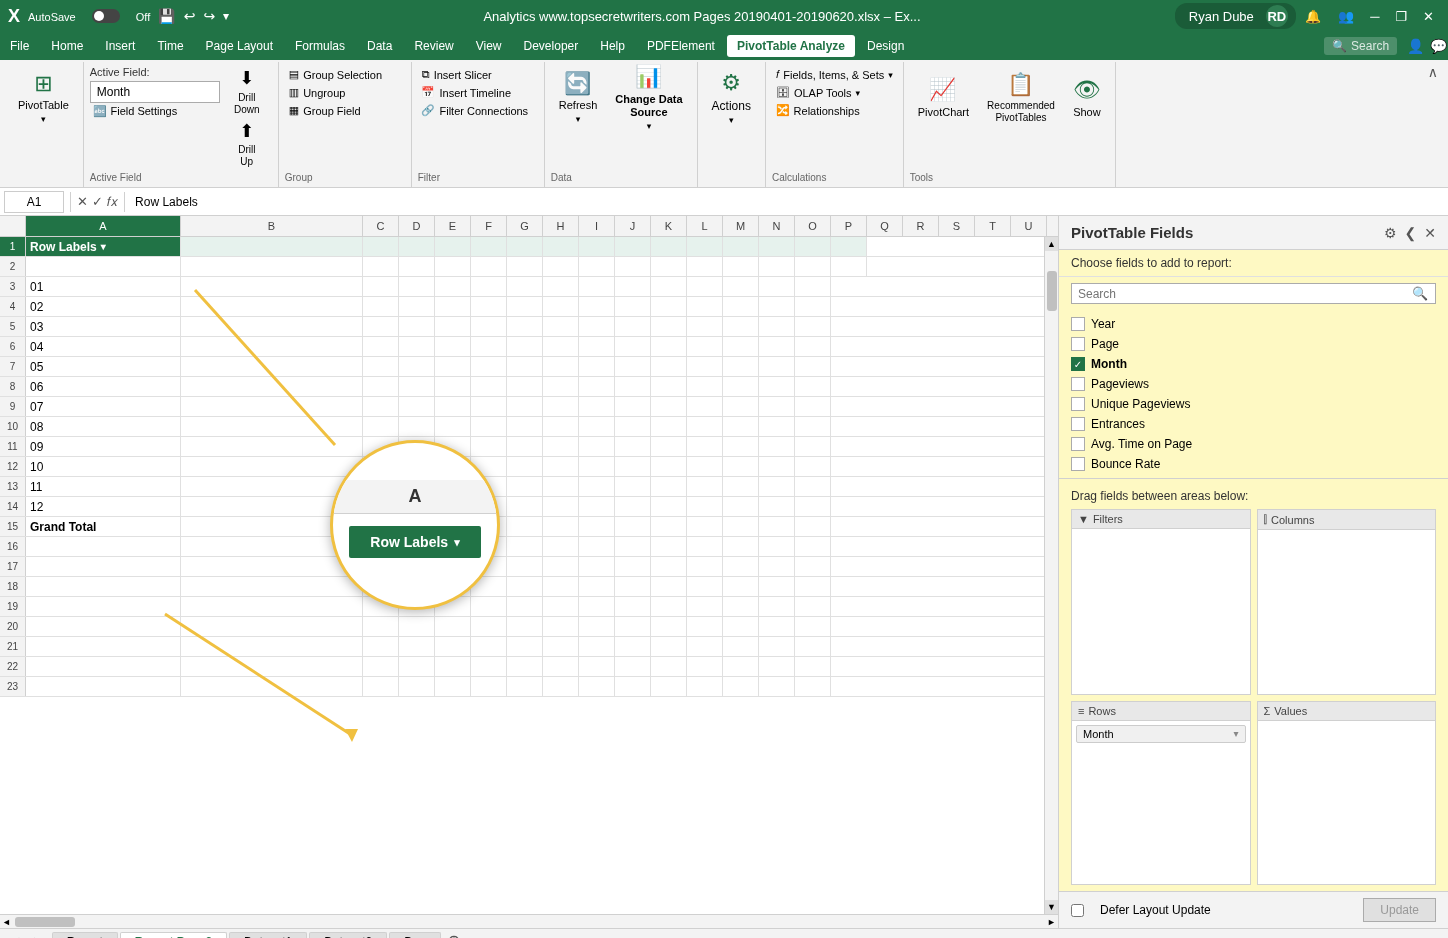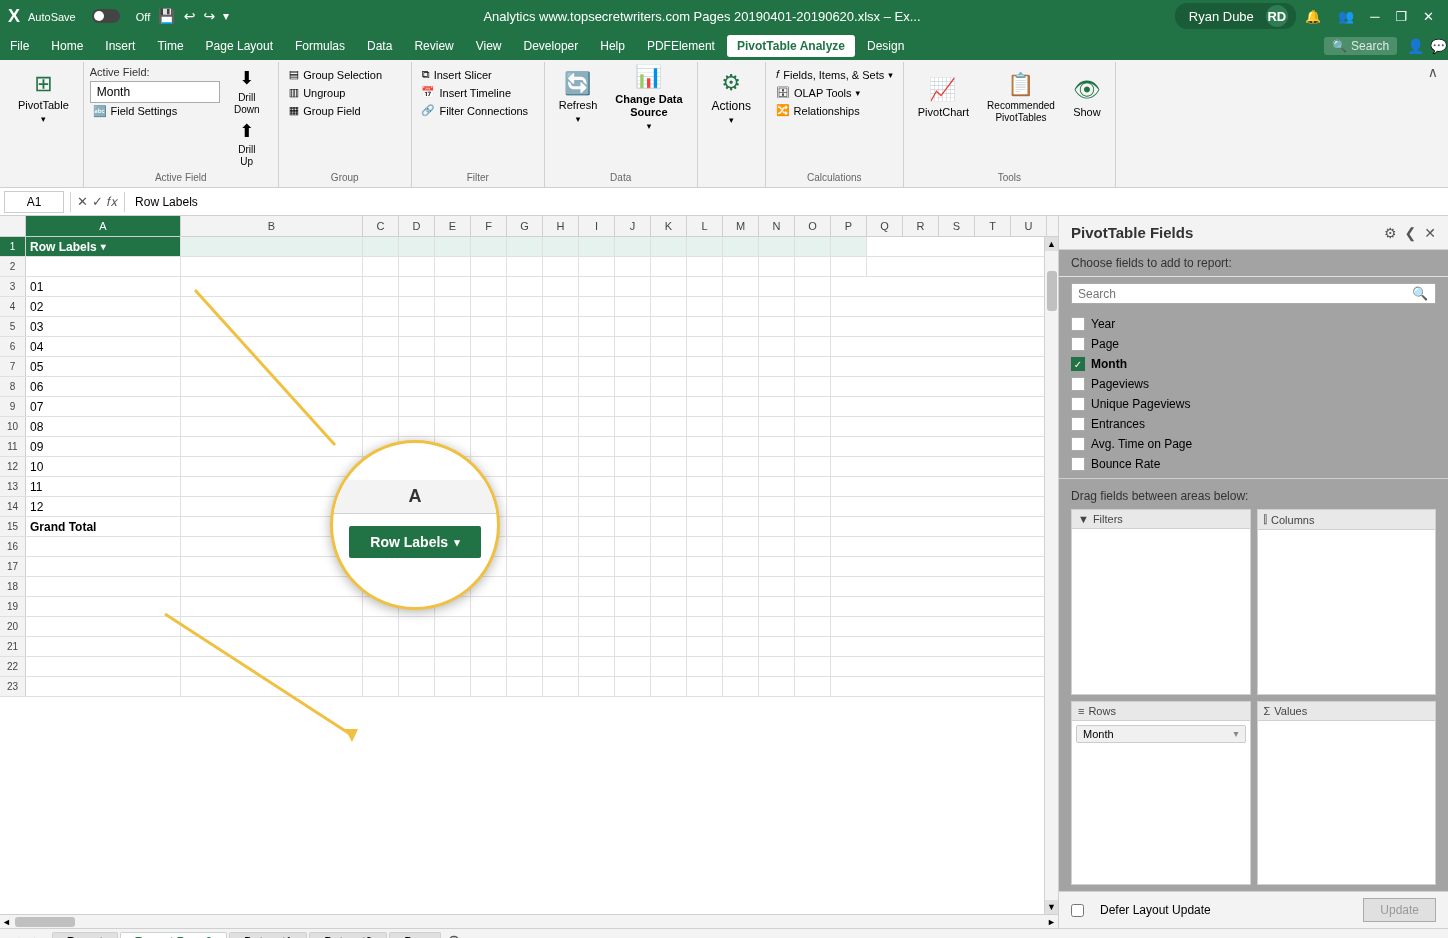--- a/index.html
+++ b/index.html
@@ -63,21 +63,21 @@
     .ribbon-group:last-child { border-right: none; }
     .ribbon-group-content {
       display: flex;
       align-items: flex-start;
       gap: 2px;
       flex: 1;
     }
     .ribbon-group-label {
       font-size: 10px;
       color: #666;
-      text-align: center;
+      text-align: left;
       padding: 2px 0 4px 0;
       width: 100%;
     }
     .ribbon-btn-large {
       display: flex;
       flex-direction: column;
       align-items: center;
       justify-content: center;
       padding: 4px 8px;
       cursor: pointer;
@@ -222,21 +222,21 @@
       width: 100%;
       height: 100%;
       pointer-events: none;
       z-index: 9;
     }
     
     
     .pivot-panel {
       width: 390px;
       min-width: 390px;
-      background: #a3a3a3;
+      background: #fef9c3;
       border-left: 1px solid #d0d0d0;
       display: flex;
       flex-direction: column;
       font-size: 12px;
     }
     .pivot-panel-header {
       display: flex;
       align-items: center;
       justify-content: space-between;
       padding: 8px 12px;

